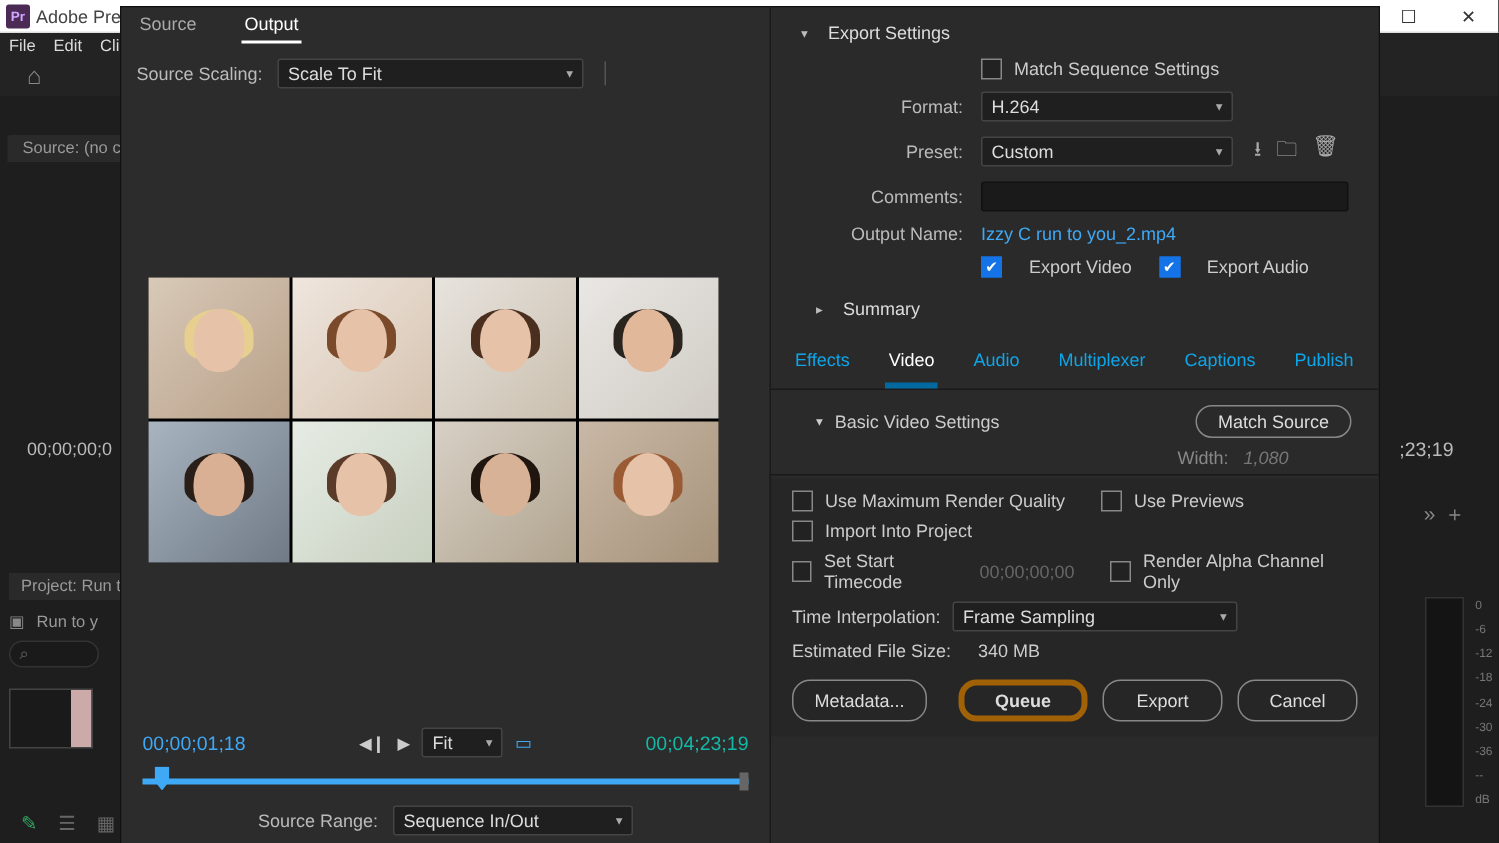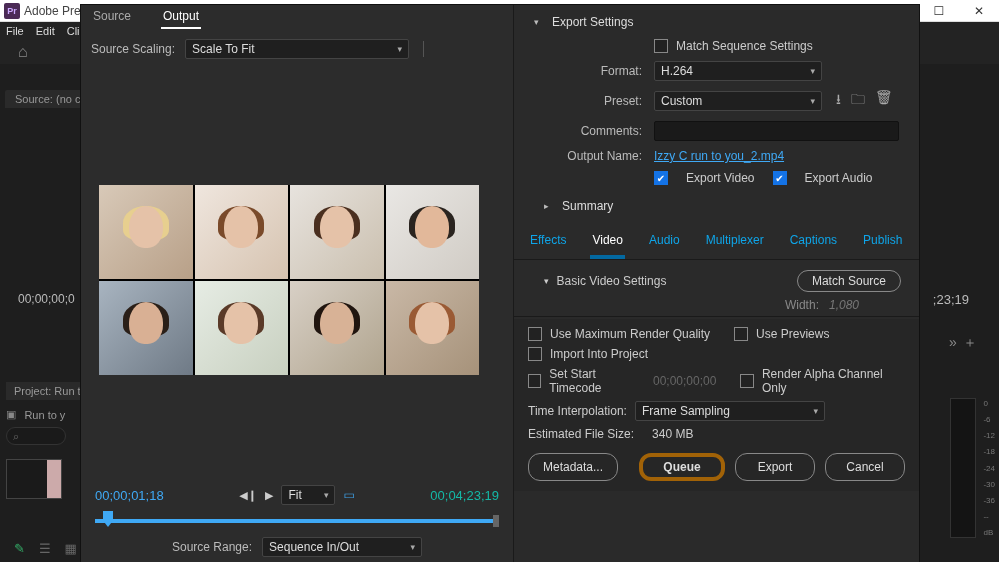--- a/index.html
+++ b/index.html
@@ -41,21 +41,21 @@
   .src-range{ display:flex; align-items:center; justify-content:center; gap:10px; padding:4px 0 8px 0;}
 
   .ep-right { flex:1; background:#2a2a2a; display:flex; flex-direction:column; border-left:1px solid #1a1a1a;}
   .sect-head{ display:flex; align-items:center; gap:8px; padding:10px 14px 6px 20px; color:#ddd; font-weight:500;}
   .sect-head .chev{ color:#bbb; font-size:9px; width:10px;}
   .form-row{ display:flex; align-items:center; padding:4px 20px 4px 0; }
   .form-row .rl{ width:140px; text-align:right; padding-right:12px; color:#bbb;}
   .form-row .rv{ flex:1; display:flex; align-items:center; gap:8px;}
   .chkbox{ width:14px; height:14px; border:1px solid #888; background:#222; display:inline-flex; align-items:center; justify-content:center; font-size:10px; color:#fff;}
   .chkbox.checked{ background:#1473e6; border-color:#1473e6;}
-  .link{ color:#3fa9f5; cursor:pointer;text-decoration:underline;}
+  .link{ color:#3fa9f5; cursor:pointer;}
   .preset-icons{ display:flex; gap:10px; color:#aaa; font-size:14px; padding-left:6px;}
   .input-f{ background:#1a1a1a; border:1px solid #111; height:20px; flex:1; border-radius:2px;}
   .subtabs{ display:flex; gap:22px; padding:10px 14px 0 14px; border-bottom:1px solid #1a1a1a;}
   .subtab{ color:#0ea5e9; padding:4px 2px 8px 2px; cursor:pointer; font-size:12px;}
   .subtab.active{ color:#fff; border-bottom:4px solid #0369a1;}
   .basic-row{ display:flex; align-items:center; justify-content:space-between; padding:10px 18px 4px 30px;}
   .pill-btn{ border:1px solid #888; border-radius:12px; padding:3px 14px; color:#ddd; background:transparent; font-size:12px; cursor:pointer;}
   .pill-btn.primary{ border:4px solid #a16207; font-weight:700;}
   .whrow{ display:flex; justify-content:flex-end; padding:2px 60px 2px 0; color:#888;}
   .whrow .wlbl{ margin-right:10px;text-align:right;}
@@ -150,21 +150,21 @@
 
   <div class="export-panel">
 
     <div class="ep-left">
       <div class="ep-tabs">
         <div class="ep-tab">Source</div>
         <div class="ep-tab active">Output</div>
       </div>
       <div class="ep-scaling">
         <span class="lbl">Source Scaling:</span>
-        <div class="dd" style="width:224px;">
+        <div class="dd" style="width:204px;">
           <span>Scale To Fit</span>
             <span class="chev">▾</span>
         </div>
         <span style="color:#777;border-left:1px solid #555;height:16px;margin-left:4px;"></span>
       </div>
 
       <div class="preview-wrap">
         <div class="grid">
           <div class="cell" style="--a:#d8c9b8;--b:#b8a088;--h:#e7cf8f;">
               <div class="hair"></div>

